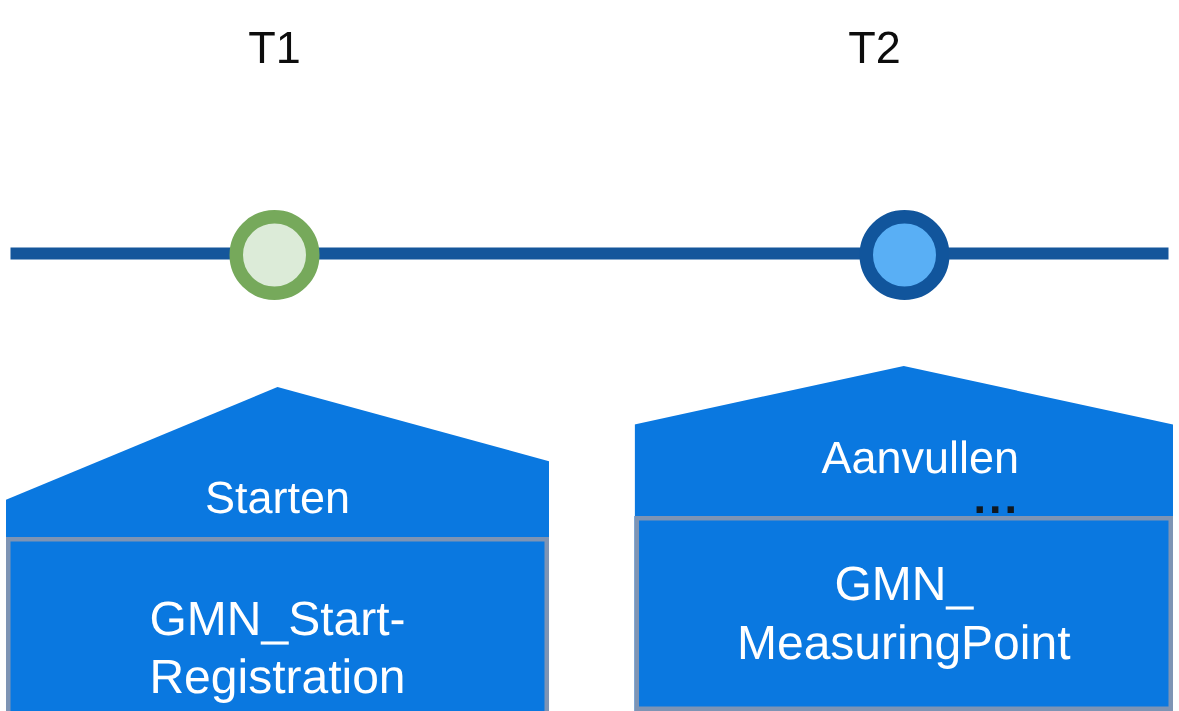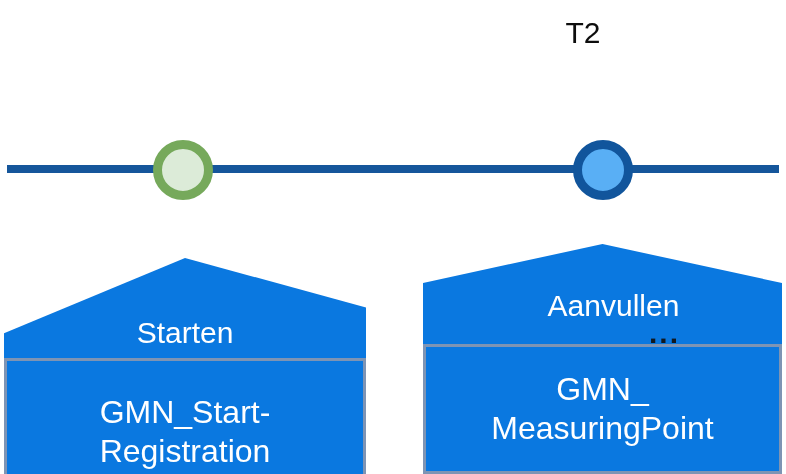--- a/index.html
+++ b/index.html
@@ -133,20 +133,21 @@
   .node-measure .node-ellipsis { left: 226px; top: 80px; }
   .node-measure .node-body { top: 100px; width: 359px; height: 130px; }
 </style>
 </head>
 <body>
 
 <div id="canvas">
 
   <div class="timeline-axis"></div>
 
+  <div class="tick-label tick-label-t1">T1</div>
   <div class="marker marker-t1"></div>
 
   <div class="tick-label tick-label-t2">T2</div>
   <div class="marker marker-t2"></div>
 
   <div class="node node-start">
     <div class="node-pentagon left-shape"></div>
     <div class="node-pentagon-label">Starten</div>
     <div class="node-body">
       <span class="node-body-text">GMN_Start-

